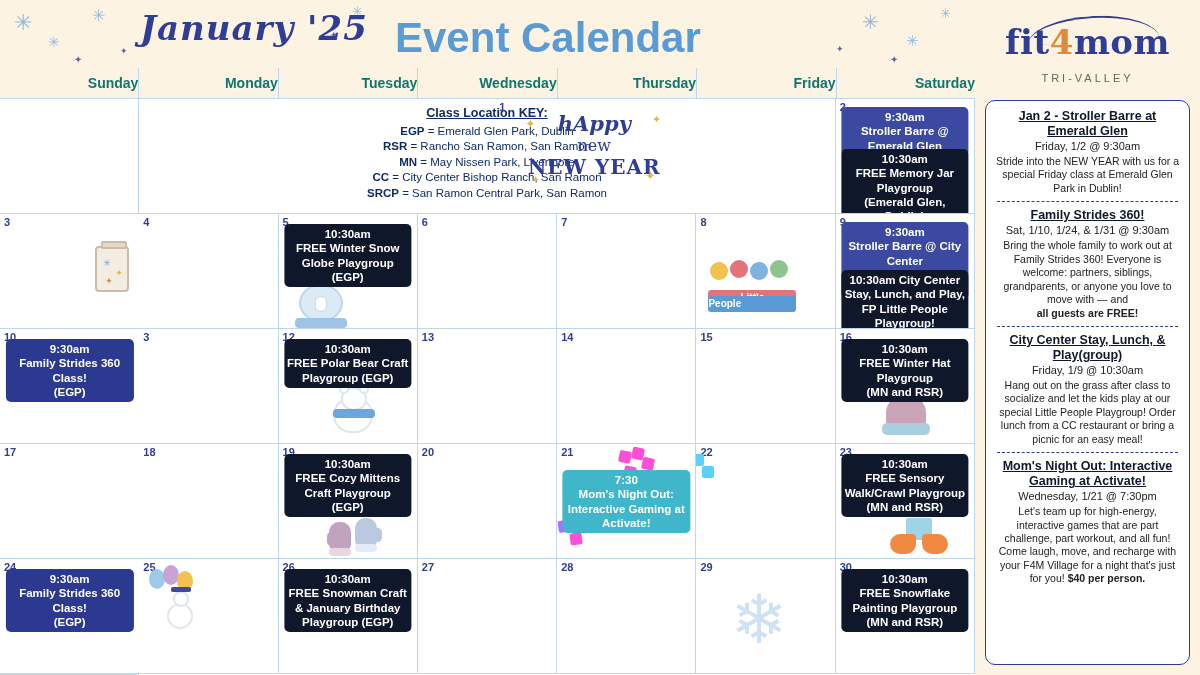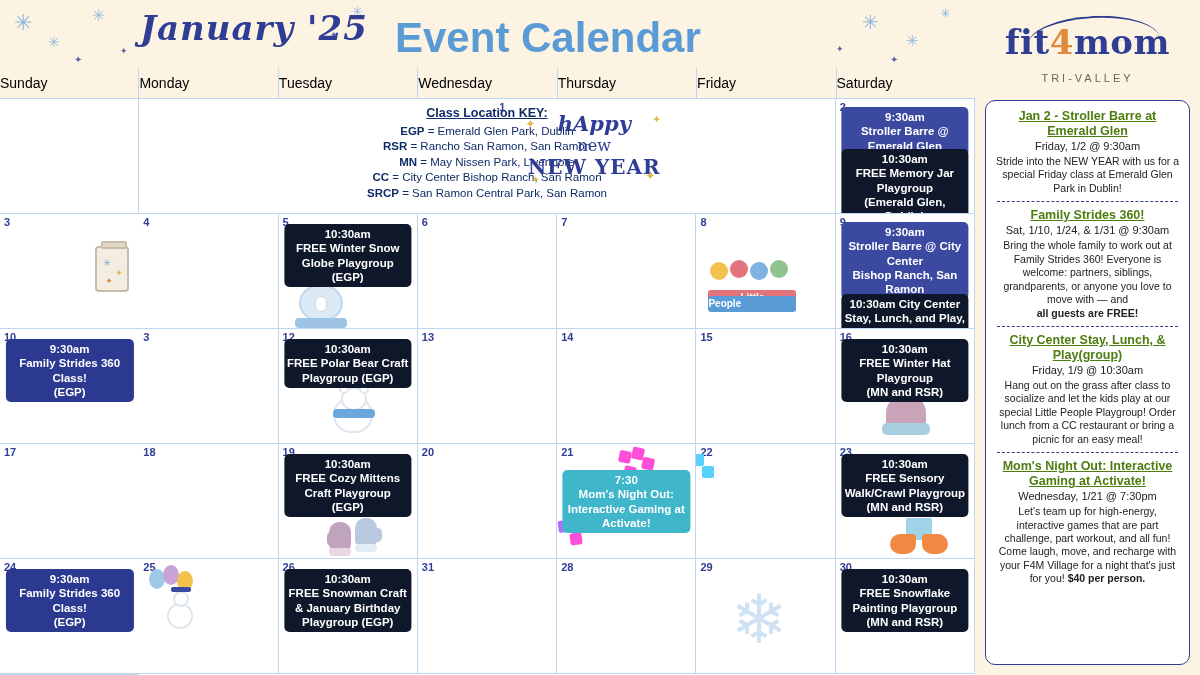--- a/index.html
+++ b/index.html
@@ -32,22 +32,22 @@
   }
   .snowflake { position:absolute; color:#6aa7dd; font-size:14px; opacity:.75; }
   .star { position:absolute; color:#2f3d94; font-size:11px; opacity:.8; }
 
   
   .dow {
     position:absolute; top:68px; left:0; width:975px; height:30px;
     display:flex; background:#fdf3e3;
   }
   .dow div {
-    flex:1 1 0; text-align:left; line-height:30px;
-    font-size:14px; font-weight:normal; color:#000000;
+    flex:1 1 0; text-align:right; line-height:30px;
+    font-size:14px; font-weight:bold; color:#0f766e;
     border-right:1px solid #bcd7ef;
   }
   .dow div:last-child { border-right:none; }
 
   
   .grid {
     position:absolute; top:98px; left:0; width:975px; height:577px;
     display:grid;
     grid-template-columns:repeat(7, 1fr);
     grid-template-rows:repeat(5, 1fr);
@@ -124,21 +124,21 @@
     border-left:none; border-right:none; border-bottom:none;
     transform:rotate(-3deg);
   }
   .infocard {
     position:absolute; left:10px; top:100px; width:205px; height:565px;
     background:#fff; border:1.5px solid #2f3d94; border-radius:10px;
     padding:8px 9px; overflow:hidden;
   }
   .info-item { text-align:center; margin-bottom:4px; }
   .info-item h3 {
-    margin:0 0 1px 0; font-size:12.5px; color:#4d7c0f; font-weight:bold;
+    margin:0 0 1px 0; font-size:12.5px; color:#0f172a; font-weight:bold;
     text-decoration:underline; line-height:1.2;
   }
   .info-item .when { font-size:11px; color:#222; margin-bottom:3px; }
   .info-item p { margin:0; font-size:10.5px; color:#222; line-height:1.28; }
   .info-item p b { font-weight:bold; }
   .divider {
     border-top:1px dashed #2f3d94; margin:6px 2px 6px 2px; height:0;
   }
 </style>
 </head>
@@ -271,21 +271,21 @@
       </div>
     </div>
 
     <div class="cell">
       <div class="daynum">9</div>
       <div class="ev blue" style="top:8px;">
         <span class="time">9:30am</span>
         <span>Stroller Barre @ City Center</span><br>
         <span class="sub">Bishop Ranch, San Ramon</span>
       </div>
-      <div class="ev teal" style="top:80px;">
+      <div class="ev teal" style="top:56px;">
         <span class="time">10:30am City Center</span>
         <span>Stay, Lunch, and Play,</span><br>
         <span class="sub">FP Little People Playgroup!</span>
       </div>
     </div>
 
     <div class="cell nb-right">
       <div class="daynum">10</div>
       <div class="ev navy" style="top:10px;">
         <span class="time">9:30am</span>
@@ -434,21 +434,21 @@
 
     <div class="cell">
       <div class="daynum">26</div>
       <div class="ev teal" style="top:10px;">
         <span class="time">10:30am</span>
         <span>FREE Snowman Craft &amp; January Birthday Playgroup (EGP)</span>
       </div>
     </div>
 
     <div class="cell">
-      <div class="daynum">31</div>
+      <div class="daynum">27</div>
     </div>
 
     <div class="cell">
       <div class="daynum">28</div>
     </div>
 
     <div class="cell">
       <div class="daynum">29</div>
       <div class="art" style="left:34px; top:26px; color:#cfe2f3; font-size:68px; line-height:1;">❄</div>
     </div>

